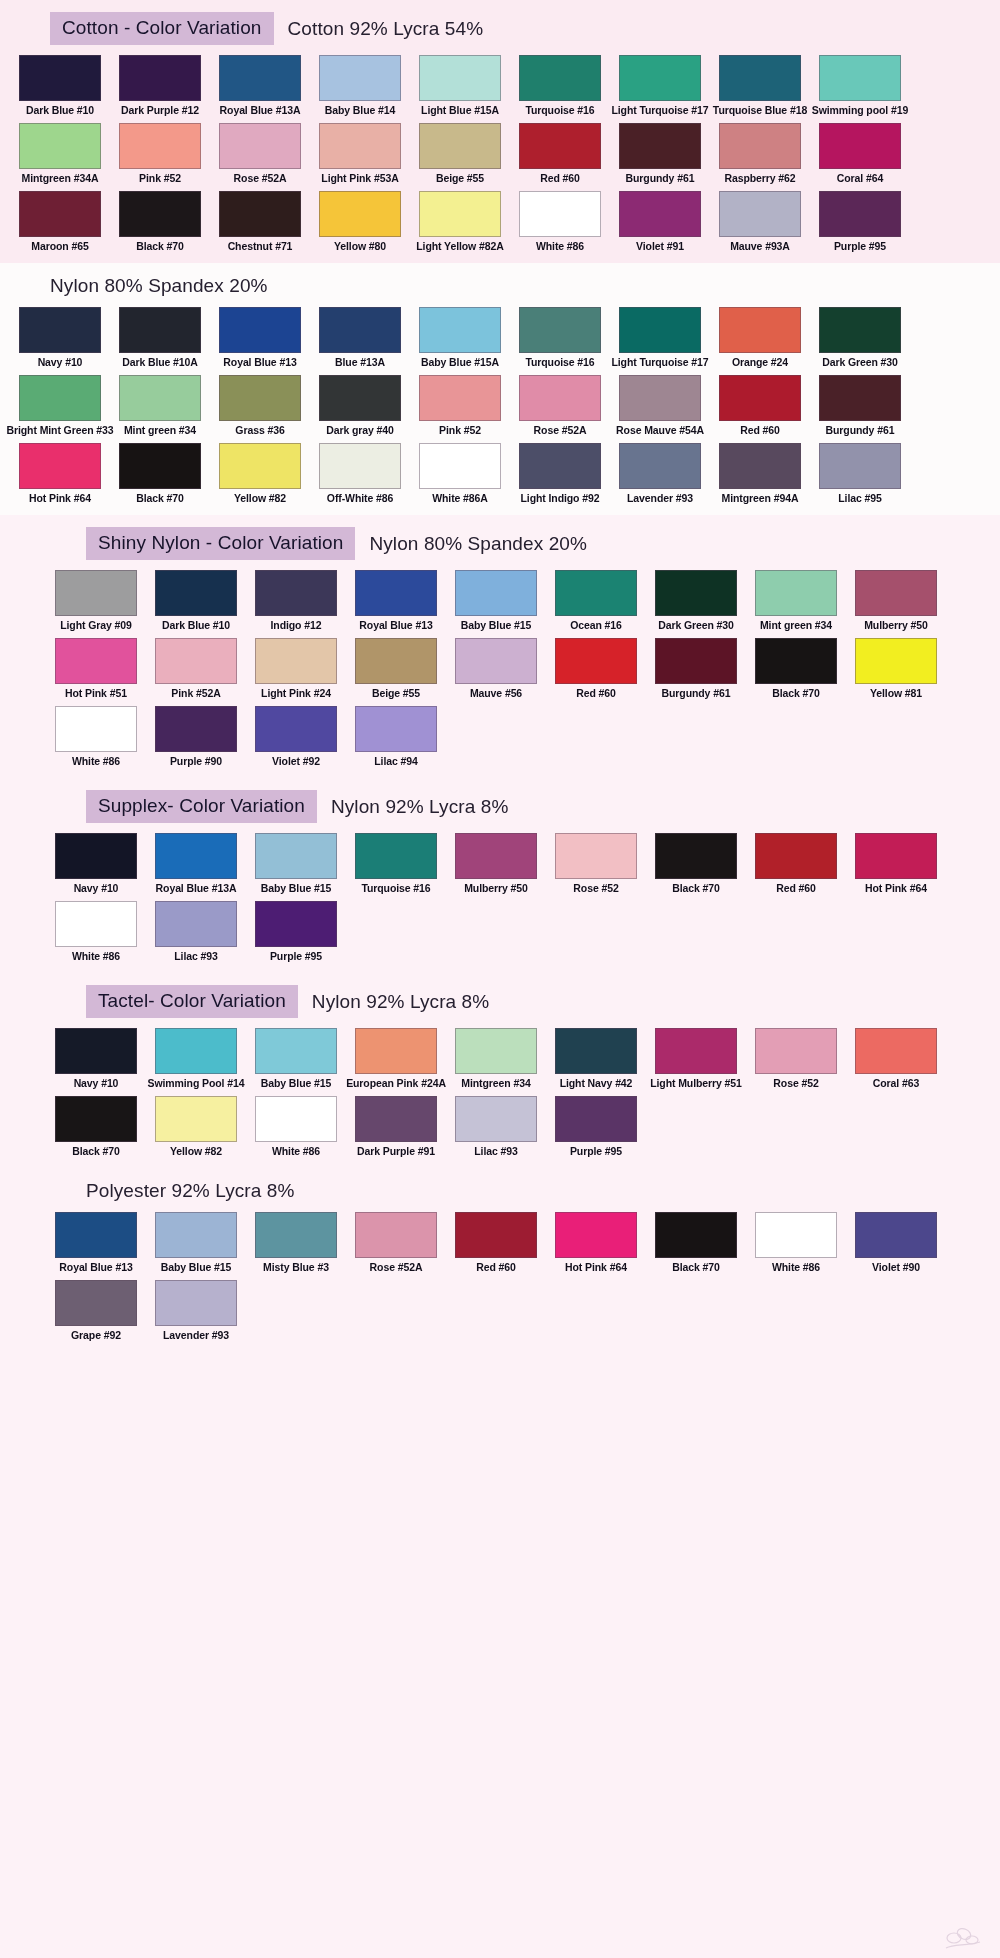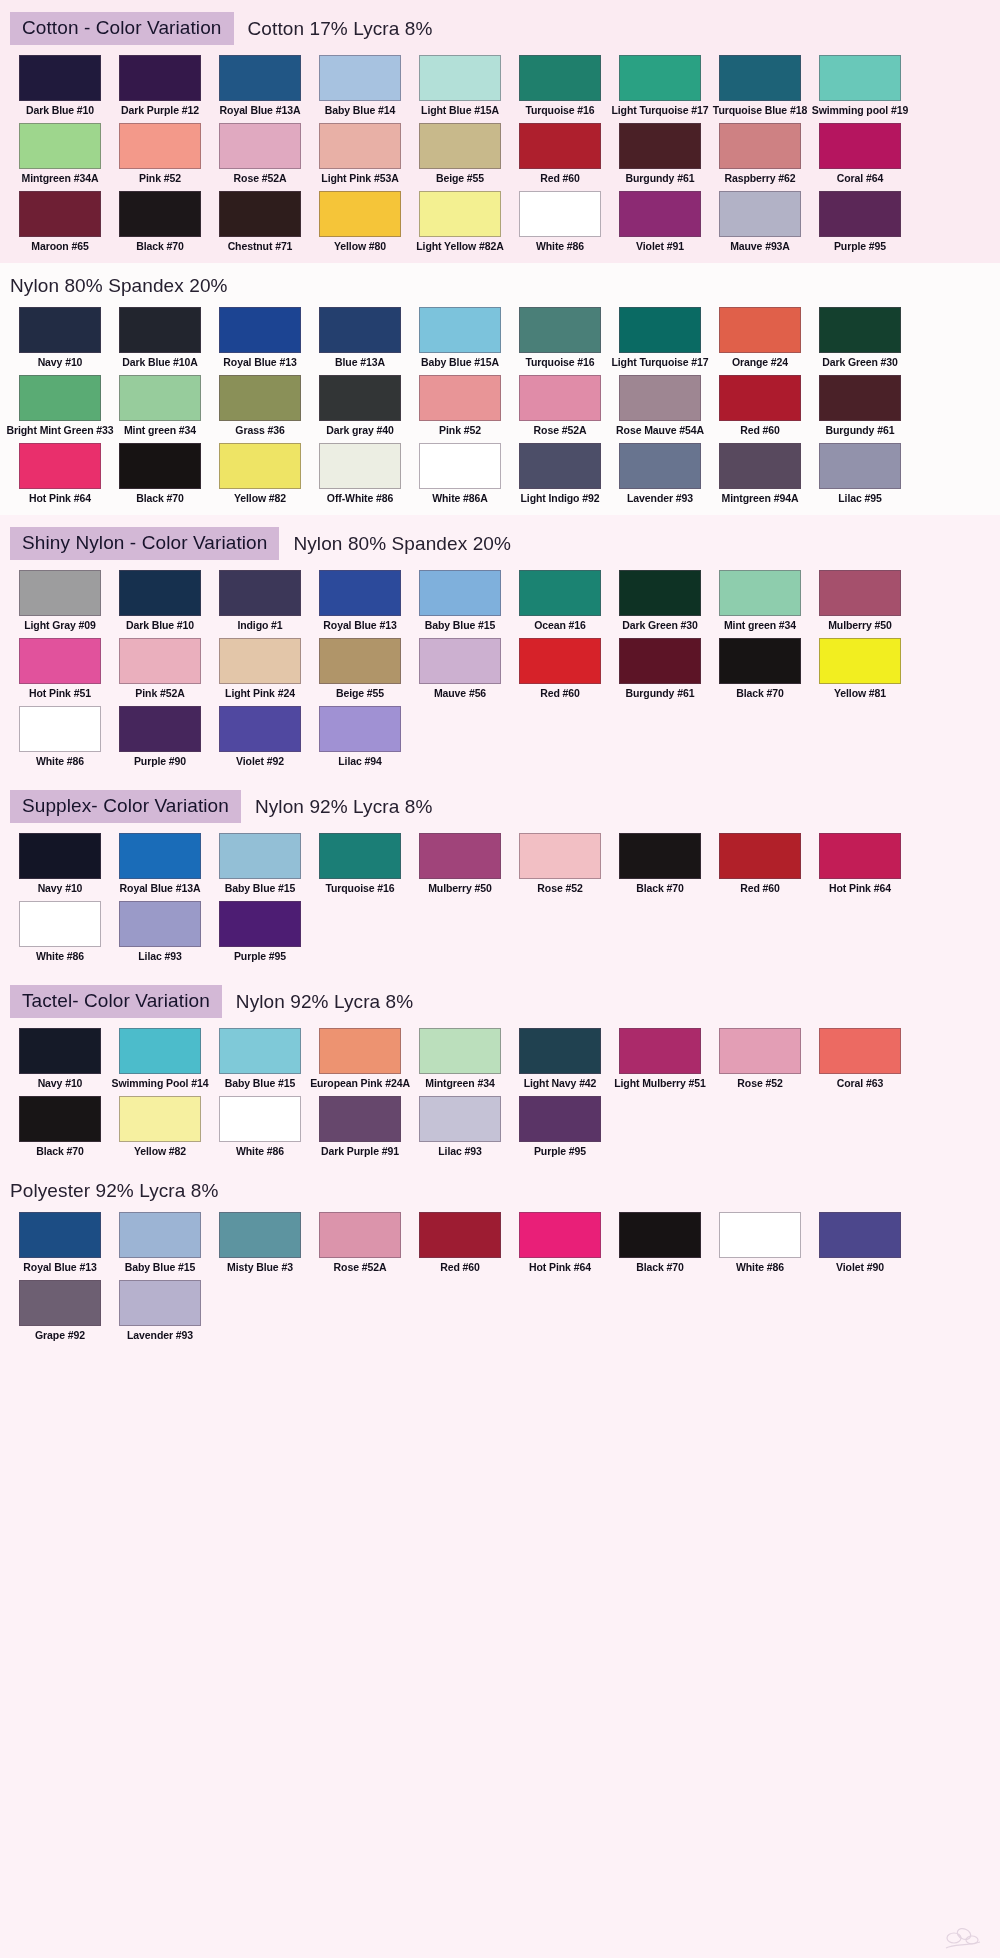--- a/index.html
+++ b/index.html
@@ -18,20 +18,21 @@
   .section {
     position: relative;
     width: 1000px;
     padding: 0 0 4px 0;
   }
   .section-header {
     display: flex;
     align-items: center;
     gap: 14px;
     padding: 12px 0 6px 10px;
+    margin-left: 40px;
   }
   .section-title {
     display: inline-block;
     background: #d3b8d6;
     color: #17132b;
     font-size: 19px;
     letter-spacing: 0.1px;
     padding: 5px 12px 6px 12px;
     white-space: nowrap;
   }
@@ -64,39 +65,39 @@
     font-size: 10.5px;
     font-weight: bold;
     color: #120f1c;
     text-align: center;
     white-space: nowrap;
     letter-spacing: -0.1px;
     line-height: 13px;
   }
   .band-pink { background: #fbebf2; }
   .band-white { background: #fdfbfb; }
-  .band-lightpink { background: #fdf2f7; }
+  .band-lightpink { background: #fdf2f7; padding-left: 36px; }
   .watermark {
     position: absolute;
     right: 14px;
     bottom: 6px;
     width: 46px;
     height: 30px;
     opacity: 0.5;
   }
 </style>
 </head>
 <body>
 
 <div id="page">
   <div id="sections-root">
       <div class="section band-pink">
         <div class="section-header">
           <span class="section-title">Cotton - Color Variation</span>
-          <span class="section-comp">Cotton 17% Lycra 8%</span>
+          <span class="section-comp">Cotton 92% Lycra 54%</span>
         </div>
         <div class="swatch-grid">
           <div class="swatch-cell">
             <div class="swatch-chip" style="background: rgb(32, 26, 60);"></div>
             <div class="swatch-label">Dark Blue #10</div>
           </div>
           <div class="swatch-cell">
             <div class="swatch-chip" style="background: rgb(52, 24, 74);"></div>
             <div class="swatch-label">Dark Purple #12</div>
           </div>
@@ -326,21 +327,21 @@
           <div class="swatch-cell">
             <div class="swatch-chip" style="background: rgb(157, 157, 158);"></div>
             <div class="swatch-label">Light Gray #09</div>
           </div>
           <div class="swatch-cell">
             <div class="swatch-chip" style="background: rgb(22, 48, 78);"></div>
             <div class="swatch-label">Dark Blue #10</div>
           </div>
           <div class="swatch-cell">
             <div class="swatch-chip" style="background: rgb(60, 55, 88);"></div>
-            <div class="swatch-label">Indigo #1</div>
+            <div class="swatch-label">Indigo #12</div>
           </div>
           <div class="swatch-cell">
             <div class="swatch-chip" style="background: rgb(44, 74, 155);"></div>
             <div class="swatch-label">Royal Blue #13</div>
           </div>
           <div class="swatch-cell">
             <div class="swatch-chip" style="background: rgb(127, 176, 220);"></div>
             <div class="swatch-label">Baby Blue #15</div>
           </div>
           <div class="swatch-cell">

